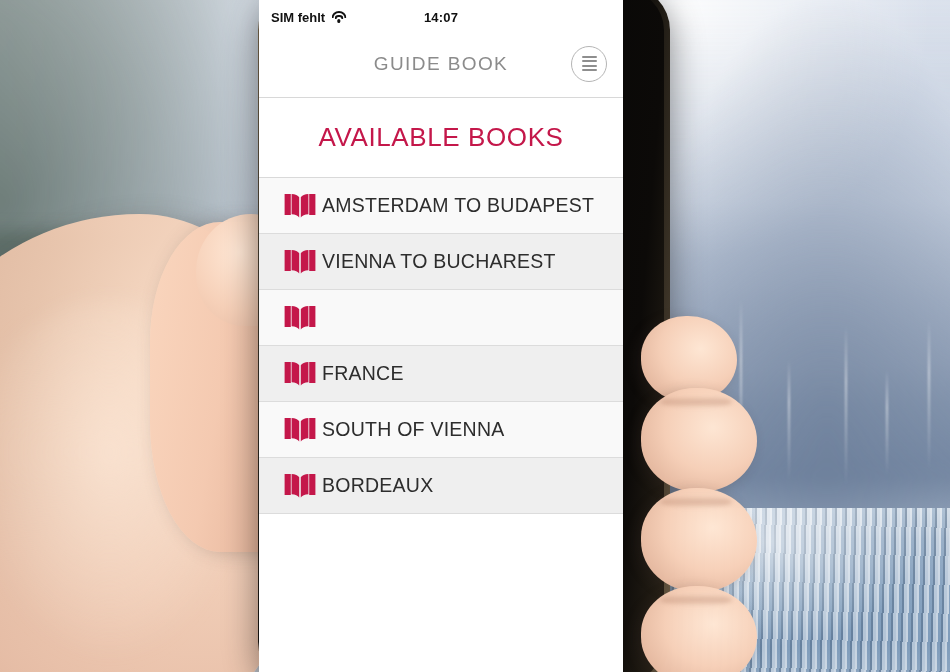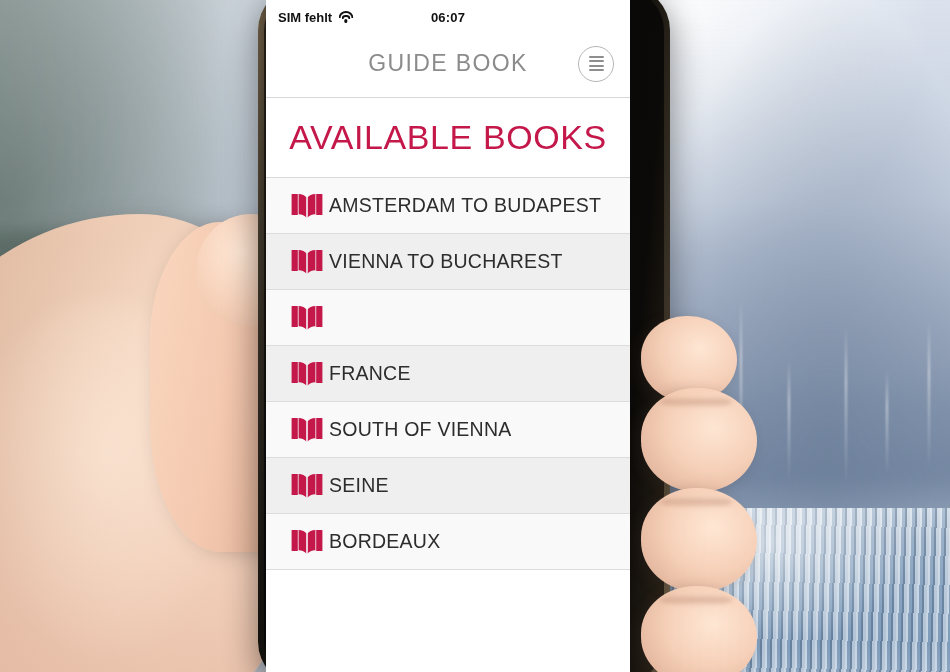--- a/index.html
+++ b/index.html
@@ -114,21 +114,21 @@
     border-radius: 44px;
     background: linear-gradient(95deg, #6b5b43 0%, #3a3328 5%, #14120f 12%, #0b0a09 50%, #17140f 84%, #3e3528 93%, #7a6a4e 100%);
     box-shadow: 0 10px 34px rgba(0,0,0,0.45);
   }
   .phone-inner {
     position:absolute; left:264px; top:-10px; width:400px; height:692px;
     border-radius:40px;
     background: linear-gradient(95deg, #241f18 0%, #0a0908 10%, #050505 55%, #0c0a08 88%, #2b2419 100%);
   }
   .screen {
-    position:absolute; left:266px; top:0px; width:364px; height:672px;
+    position:absolute; left:259px; top:0px; width:364px; height:672px;
     background:#ffffff; overflow:hidden;
   }
 
   
   .statusbar {
     height:30px; width:100%;
     display:flex; align-items:center;
     padding: 4px 12px 0 12px;
     background:#ffffff;
     font-size:13px; font-weight:bold; color:#111;
@@ -154,39 +154,39 @@
 
   
   .navbar {
     height:68px; width:100%;
     display:flex; align-items:center; justify-content:center;
     position:relative;
     background:#fff;
     border-bottom:1px solid #d8d8d8;
   }
   .nav-title {
-    font-size:23px; color:#8b8b8b; letter-spacing:1.4px; font-weight:normal;
+    font-size:19px; color:#8b8b8b; letter-spacing:1.4px; font-weight:normal;
   }
   .menu-btn {
     position:absolute; right:16px; top:50%; transform:translateY(-50%);
     width:36px; height:36px; border-radius:50%;
     border:1.4px solid #b5b5b5;
     display:flex; flex-direction:column; align-items:center; justify-content:center; gap:2.6px;
     background:transparent; cursor:pointer;
   }
   .menu-btn i { display:block; width:15px; height:2px; background:#8e8e8e; border-radius:1px; }
 
   
   .section-head {
     height:80px; display:flex; align-items:center; justify-content:center;
     background:#fff;
     border-bottom:1px solid #d9d9d9;
   }
   .section-head h2 {
-    color:#c4174a; font-size:34px; font-weight:normal; letter-spacing:.6px;
+    color:#c4174a; font-size:26px; font-weight:normal; letter-spacing:.6px;
   }
 
   
   .book-list { background:#f7f7f7; }
   .book-row {
     height:56px; display:flex; align-items:center; gap:5px;
     padding-left:24px;
     border-bottom:1px solid #dcdcdc;
     background:#f9f9f9; cursor:pointer;
   }
@@ -237,21 +237,21 @@
 
     <div class="statusbar">
       <div class="sb-left">
         <span>SIM fehlt</span>
         <span class="wifi">
           <span class="w1"></span>
             <span class="w2"></span>
             <span class="dot"></span>
         </span>
       </div>
-      <div class="sb-center">06:07</div>
+      <div class="sb-center">14:07</div>
       <div class="sb-right">
         <span>61 %</span>
         <span class="battery">
           <span class="fill" id="battfill" style="width: 61%;"></span>
         </span>
       </div>
     </div>
 
     <div class="navbar">
       <div class="nav-title">GUIDE BOOK</div>
@@ -312,27 +312,18 @@
           </svg>
           <span class="book-title">SOUTH OF VIENNA</span>
         </div>
         <div class="book-row">
           <svg class="book-icon" viewBox="0 0 34 28">
             <path d="M1.6 2.0 h6.2 v21.0 h-6.2 z" fill="#c4174a"></path>
             <path d="M26.2 2.0 h6.2 v21.0 h-6.2 z" fill="#c4174a"></path>
             <path d="M8.6 2.0 c3.6 0 6.4 1.5 7.6 3.2 v20.3 c-1.2 -1.7 -4.0 -3.2 -7.6 -3.2 z" fill="#c4174a"></path>
             <path d="M25.4 2.0 c-3.6 0 -6.4 1.5 -7.6 3.2 v20.3 c1.2 -1.7 4.0 -3.2 7.6 -3.2 z" fill="#c4174a"></path>
           </svg>
-          <span class="book-title">SEINE</span>
-        </div>
-        <div class="book-row">
-          <svg class="book-icon" viewBox="0 0 34 28">
-            <path d="M1.6 2.0 h6.2 v21.0 h-6.2 z" fill="#c4174a"></path>
-            <path d="M26.2 2.0 h6.2 v21.0 h-6.2 z" fill="#c4174a"></path>
-            <path d="M8.6 2.0 c3.6 0 6.4 1.5 7.6 3.2 v20.3 c-1.2 -1.7 -4.0 -3.2 -7.6 -3.2 z" fill="#c4174a"></path>
-            <path d="M25.4 2.0 c-3.6 0 -6.4 1.5 -7.6 3.2 v20.3 c1.2 -1.7 4.0 -3.2 7.6 -3.2 z" fill="#c4174a"></path>
-          </svg>
           <span class="book-title">BORDEAUX</span>
         </div>
       </div>
 
   </div>
 </div>
 
 </body></html>

